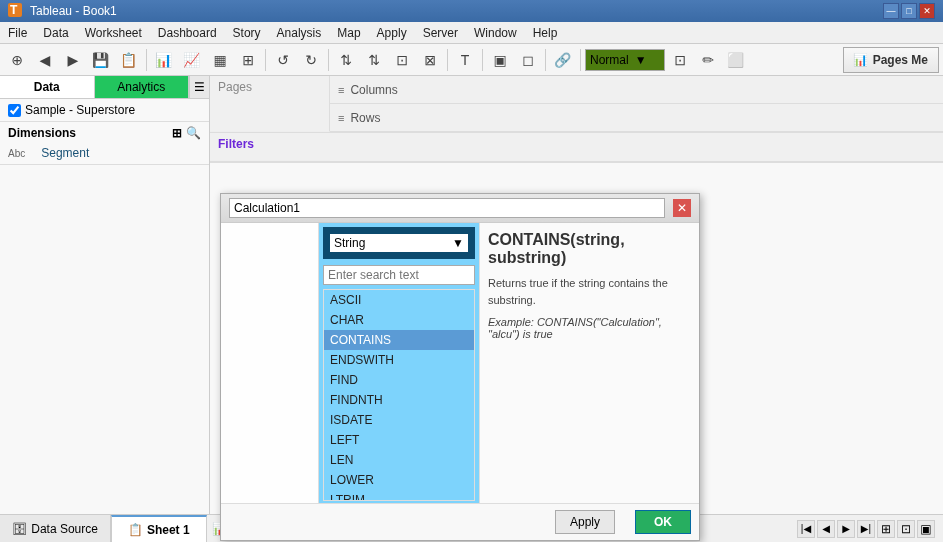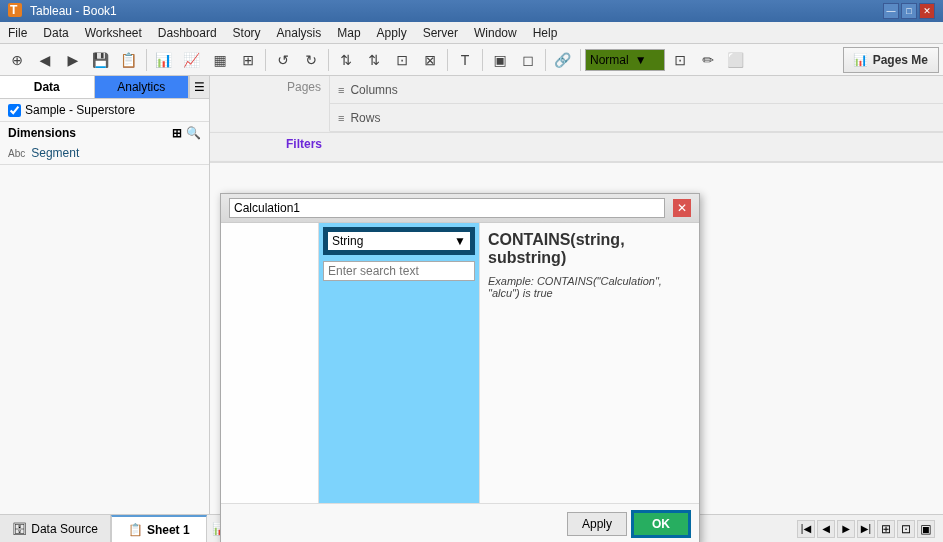--- a/index.html
+++ b/index.html
@@ -104,21 +104,21 @@
     }
     .panel-tabs {
       display: flex;
       border-bottom: 1px solid #ccc;
     }
     .panel-tab {
       flex: 1;
       padding: 4px 8px;
       text-align: center;
       cursor: pointer;
-      background: #3b82f6;
+      background: #22c55e;
       border-right: 1px solid #ccc;
       font-size: 12px;
     }
     .panel-tab.active {
       background: white;
       font-weight: bold;
     }
     .checkbox-label {
       display: flex; align-items: center; gap: 4px;
       padding: 4px 8px;
@@ -131,21 +131,21 @@
       font-weight: bold;
       border-top: 1px solid #ddd;
     }
     .dimensions-header .icons { margin-left: auto; display: flex; gap: 4px; }
     .dim-item {
       display: flex; align-items: center;
       padding: 2px 8px;
       font-size: 12px;
       color: #1a5276;
     }
-    .dim-item .abc { font-size: 10px; color: #666; margin-right: 6px; }
+    .dim-item .abc { font-size: 10px; color: #666; margin-right: 16px; }
     .shelf {
       display: flex; align-items: center;
       border-bottom: 1px solid #ddd;
       height: 28px;
       padding: 0 8px;
       color: #555;
       font-size: 12px;
     }
     .shelf-icon { margin-right: 6px; color: #666; font-size: 11px; }
     .calc-dialog {
@@ -192,21 +192,21 @@
       padding: 8px;
       font-family: Consolas, monospace;
       font-size: 12px;
     }
     .calc-function-panel {
       width: 160px;
       display: flex;
       flex-direction: column;
     }
     .func-type-dropdown {
-      border: 5px solid #0c4a6e;
+      border: 7px solid #0c4a6e;
       padding: 2px 4px;
       margin: 4px;
       background: white;
       display: flex; align-items: center; justify-content: space-between;
       cursor: pointer;
       font-size: 12px;
     }
     .func-search {
       margin: 2px 4px;
       border: 1px solid #aaa;
@@ -267,25 +267,26 @@
     .btn-apply {
       padding: 4px 14px;
       background: #e8e8e8;
       border: 1px solid #aaa;
       cursor: pointer;
       font-size: 12px;
     }
     .btn-ok {
       padding: 4px 18px;
       background: #27ae60;
-      border: 3px solid #0369a1;
+      border: 1px solid #0369a1;
       color: white;
       cursor: pointer;
       font-size: 12px;
       font-weight: bold;
+      margin-left: 16px;
     }
 
     
     .status-bar {
       height: 28px;
       background: #f0f0f0;
       border-top: 1px solid #ccc;
       display: flex;
       align-items: center;
     }
@@ -351,21 +352,20 @@
     .pages-label { color: #888; }
     .filters-label { color: #6d28d9; font-weight: bold; }
 
     .center-wrapper {
       display: flex;
       flex: 1;
       flex-direction: column;
     }
     .shelves-area {
       border-bottom: 1px solid #ddd;
-      text-align: right;
     }
     .main-canvas {
       flex: 1;
       background: #f8f8f8;
       position: relative;
     }
   </style>
 </head>
 <body>
 
@@ -503,24 +503,40 @@
         <div class="calc-body">
 
           <div class="calc-editor" contenteditable="true" style=""></div>
 
           <div class="calc-function-panel">
             <div class="func-type-dropdown">
               <span>String</span>
               <span>▼</span>
             </div>
             <input class="func-search" type="text" placeholder="Enter search text" style="">
+            <div class="func-list">
+
+            <div class="func-item">ASCII</div>
+                <div class="func-item">CHAR</div>
+                <div class="func-item selected">CONTAINS</div>
+                <div class="func-item">ENDSWITH</div>
+                <div class="func-item">FIND</div>
+                <div class="func-item">FINDNTH</div>
+                <div class="func-item">ISDATE</div>
+                <div class="func-item">LEFT</div>
+                <div class="func-item">LEN</div>
+                <div class="func-item">LOWER</div>
+                <div class="func-item">LTRIM</div>
+                <div class="func-item">MAX</div>
+              </div>
           </div>
 
           <div class="func-desc-panel">
             <div class="func-desc-title">CONTAINS(string, substring)</div>
+            <div class="func-desc-text">Returns true if the string contains the substring.</div>
             <div class="func-desc-example">Example: CONTAINS("Calculation", "alcu") is true</div>
           </div>
         </div>
 
         <div class="calc-footer">
           <button class="btn-apply">Apply</button>
           <button class="btn-ok">OK</button>
         </div>
       </div>
     </div>

